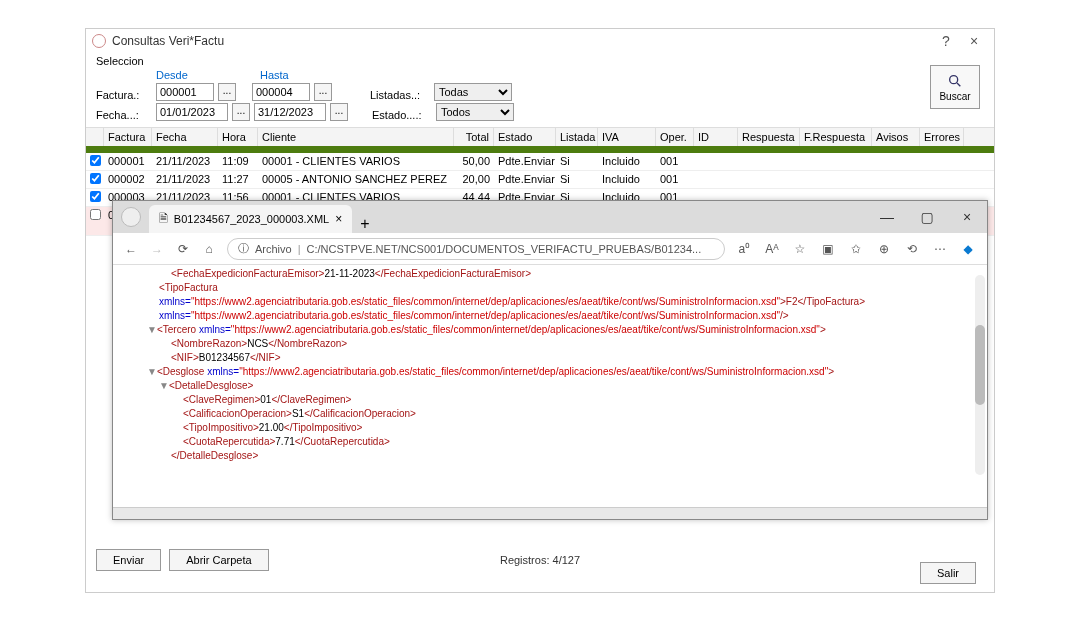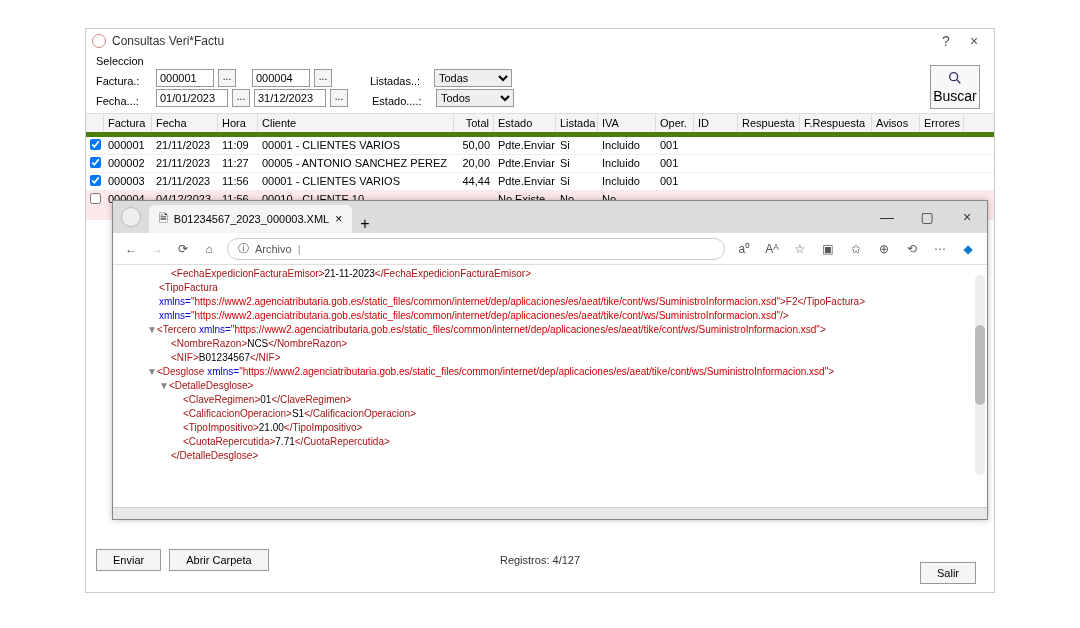--- a/index.html
+++ b/index.html
@@ -15,25 +15,25 @@
 .filters { padding: 2px 10px 6px; border-bottom: 1px solid #ddd; font-size: 11px; }
 .filters .section-label { margin-bottom: 2px; }
 .filters .row { display: flex; align-items: flex-end; gap: 4px; margin-top: 2px; }
 .filters .hdr { display: flex; gap: 4px; margin-left: 60px; }
 .filters .hdr span:first-child { width: 100px; color: #06c; }
 .filters .hdr span:last-child { color: #06c; }
 .filters label { width: 56px; }
 .filters input[type=text] { border: 1px solid #999; height: 18px; padding: 0 3px; font-size: 11px; }
 .dots { width: 18px; height: 18px; border: 1px solid #999; text-align: center; line-height: 14px; font-size: 10px; background: #f5f5f5; cursor: pointer; }
 .filters select { border: 1px solid #999; height: 18px; width: 78px; font-size: 11px; }
-.search-btn { position: absolute; right: 14px; top: 36px; width: 50px; height: 44px; border: 1px solid #999; background: #f8f8f8; display: flex; flex-direction: column; align-items: center; justify-content: center; font-size: 14px; cursor: pointer; }
+.search-btn { position: absolute; right: 14px; top: 36px; width: 50px; height: 44px; border: 1px solid #999; background: #f8f8f8; display: flex; flex-direction: column; align-items: center; justify-content: center; font-size: 10px; cursor: pointer; }
 .search-btn svg { width: 16px; height: 16px; margin-bottom: 2px; }
 
 .grid { font-size: 11px; }
-.grid .ghead { display: flex; background: #f4f4f4; border-bottom: 5px solid #4d7c0f; }
+.grid .ghead { display: flex; background: #f4f4f4; border-bottom: 7px solid #4d7c0f; }
 .grid .ghead div { padding: 3px 4px; border-right: 1px solid #ddd; font-weight: 400; }
 .grid .grow { display: flex; border-bottom: 1px solid #eee; }
 .grid .grow.alt { background: #fce8e8; }
 .grid .grow div { padding: 2px 4px; }
 .c-chk { width: 18px; }
 .c-fac { width: 48px; }
 .c-fec { width: 66px; }
 .c-hor { width: 40px; }
 .c-cli { width: 196px; }
 .c-tot { width: 40px; text-align: right; }
@@ -83,20 +83,24 @@
   <div class="titlebar">
     <span class="ticon"></span>
     <span>Consultas Veri*Factu</span>
     <span class="spacer"></span>
     <span class="winbtn">?</span>
     <span class="winbtn">×</span>
   </div>
 
   <div class="filters">
     <div class="section-label">Seleccion</div>
+    <div class="hdr">
+      <span>Desde</span>
+      <span>Hasta</span>
+    </div>
     <div class="row">
       <label>Factura.:</label>
       <input type="text" style="width: 58px;" value="000001">
       <span class="dots">...</span>
       <span style="width:8px"></span>
       <input type="text" style="width: 58px;" value="000004">
       <span class="dots">...</span>
       <span style="width:30px"></span>
       <label style="width:60px">Listadas..:</label>
       <select><option>Todas</option></select>
@@ -234,20 +238,21 @@
   </div>
   <div class="baddr">
     <span class="ic">←</span>
     <span class="ic" style="opacity:.4">→</span>
     <span class="ic">⟳</span>
     <span class="ic">⌂</span>
     <div class="url">
       <span>ⓘ</span>
       <span>Archivo</span>
       <span style="color:#999">|</span>
+      <span>C:/NCSTPVE.NET/NCS001/DOCUMENTOS_VERIFACTU_PRUEBAS/B01234...</span>
     </div>
     <span class="ricon">a⁰</span>
     <span class="ricon">Aᴬ</span>
     <span class="ricon">☆</span>
     <span class="ricon">▣</span>
     <span class="ricon">✩</span>
     <span class="ricon">⊕</span>
     <span class="ricon">⟲</span>
     <span class="ricon">⋯</span>
     <span class="ricon" style="color:#0a7ad1">◆</span>

